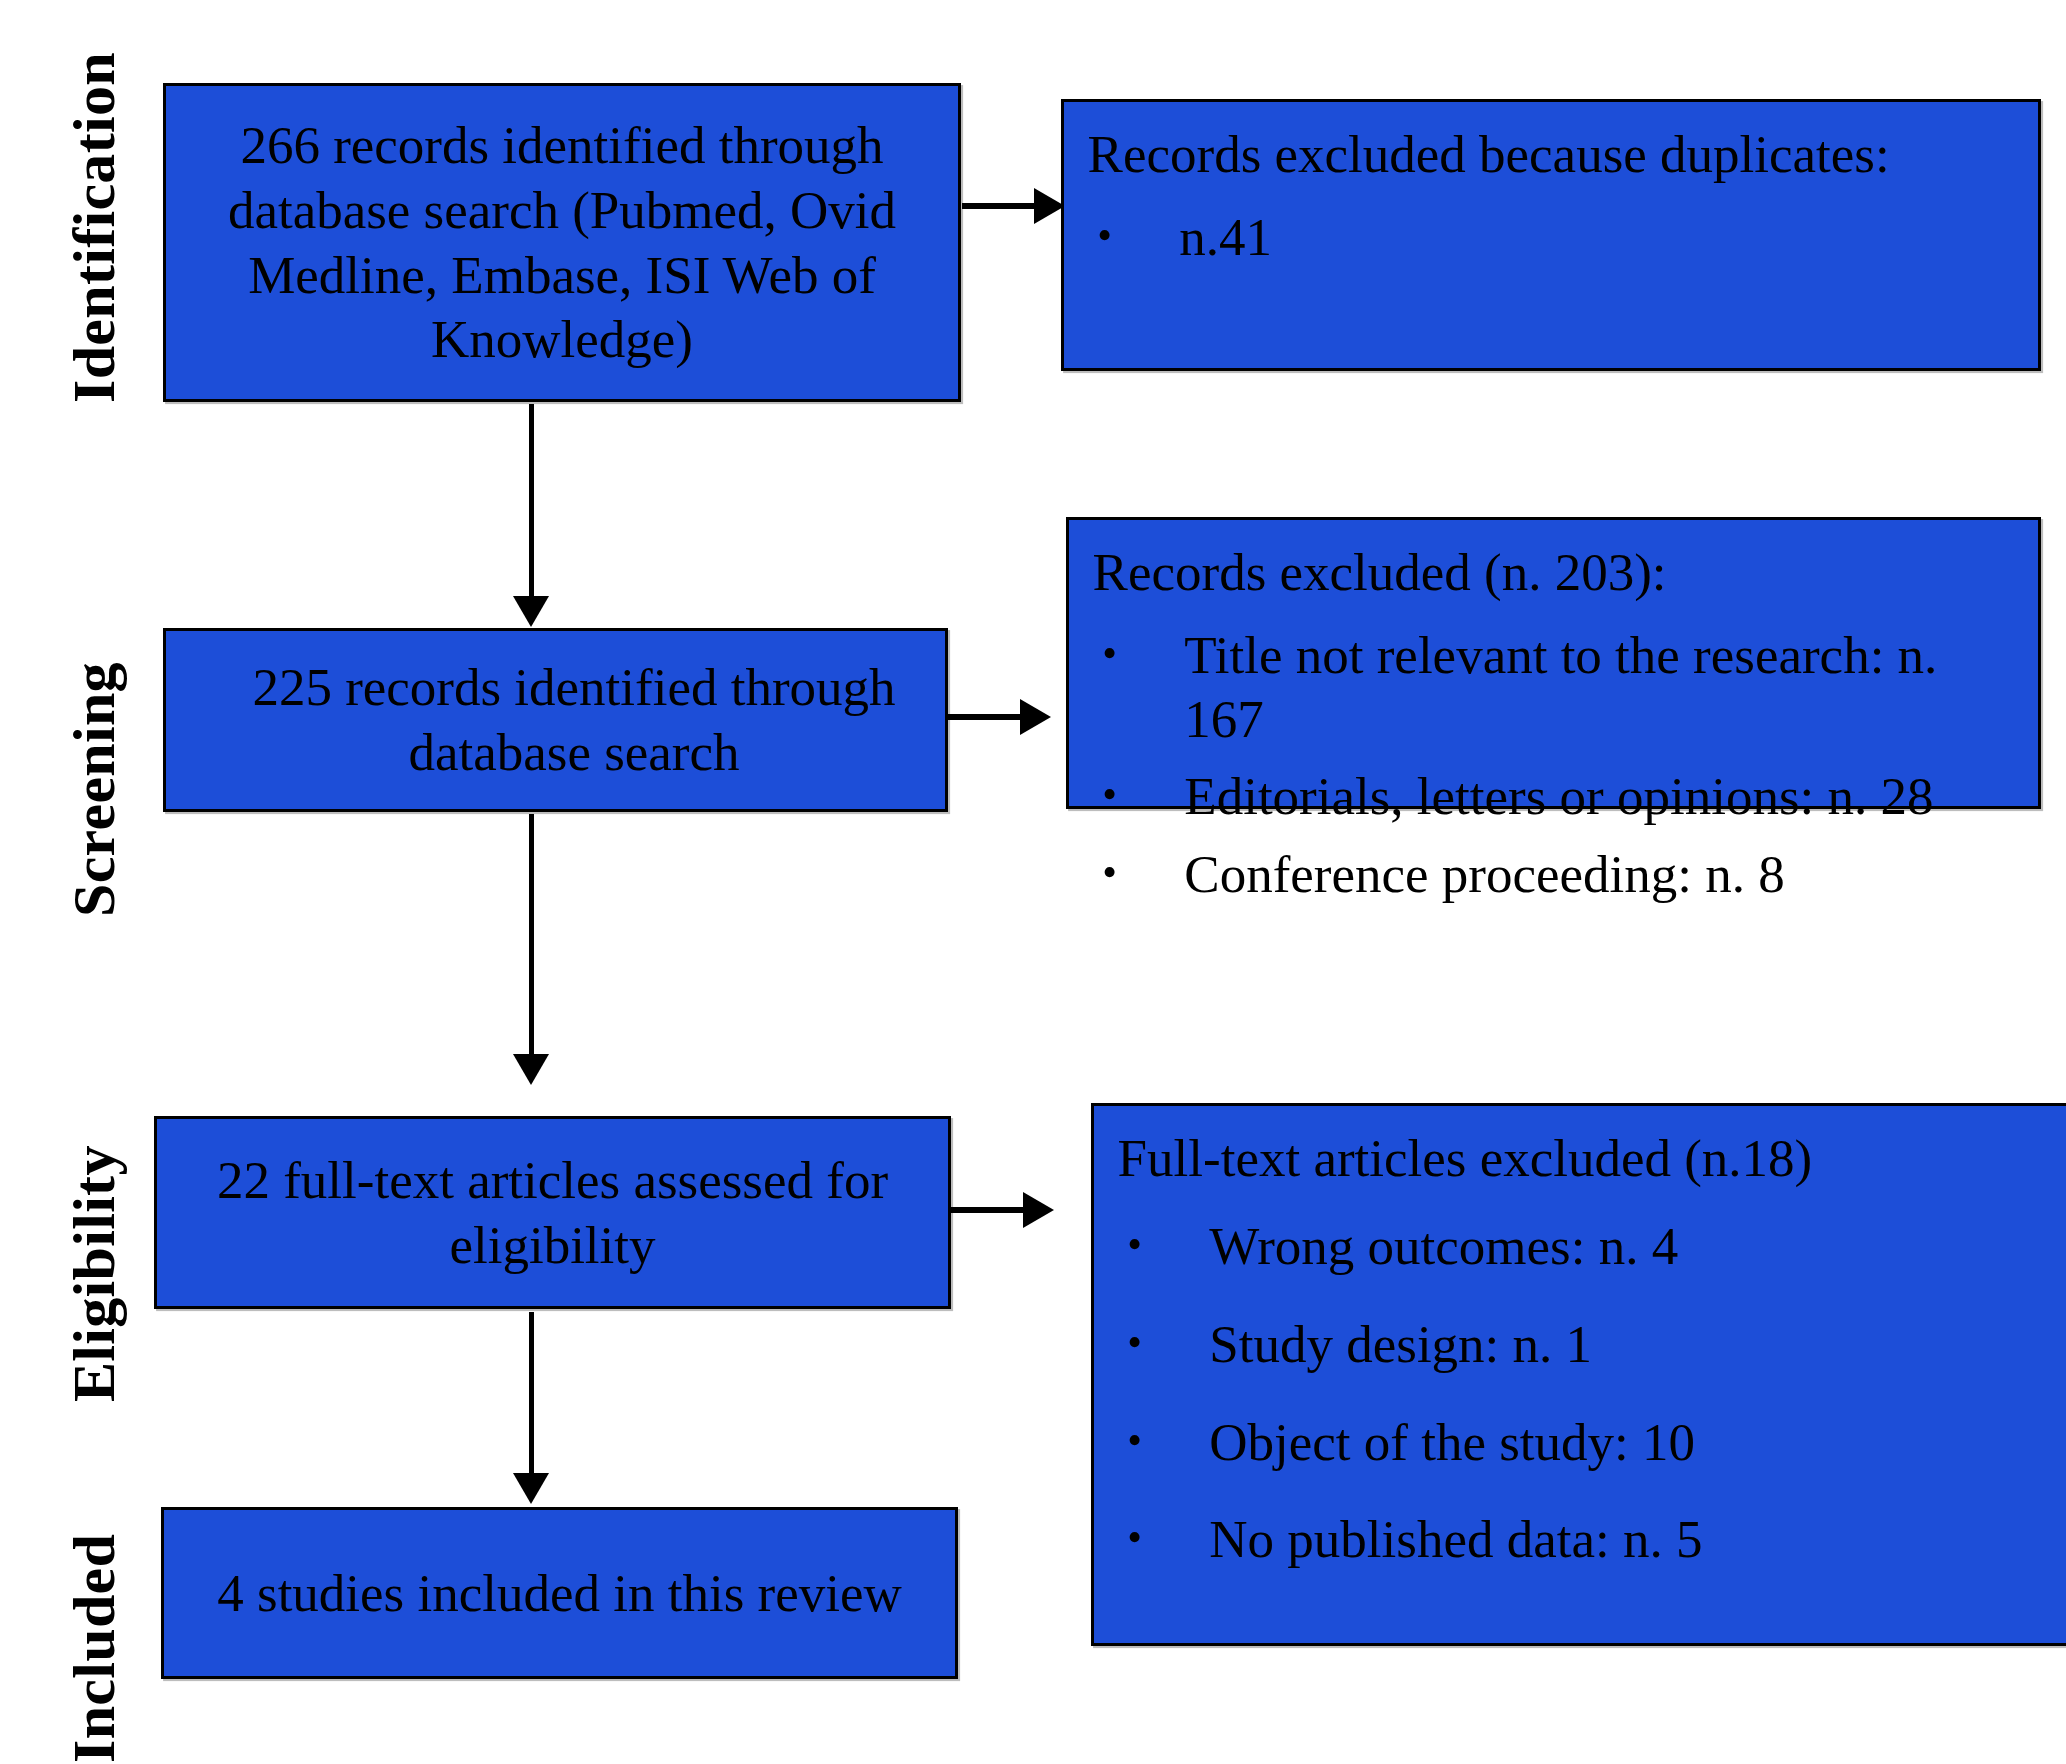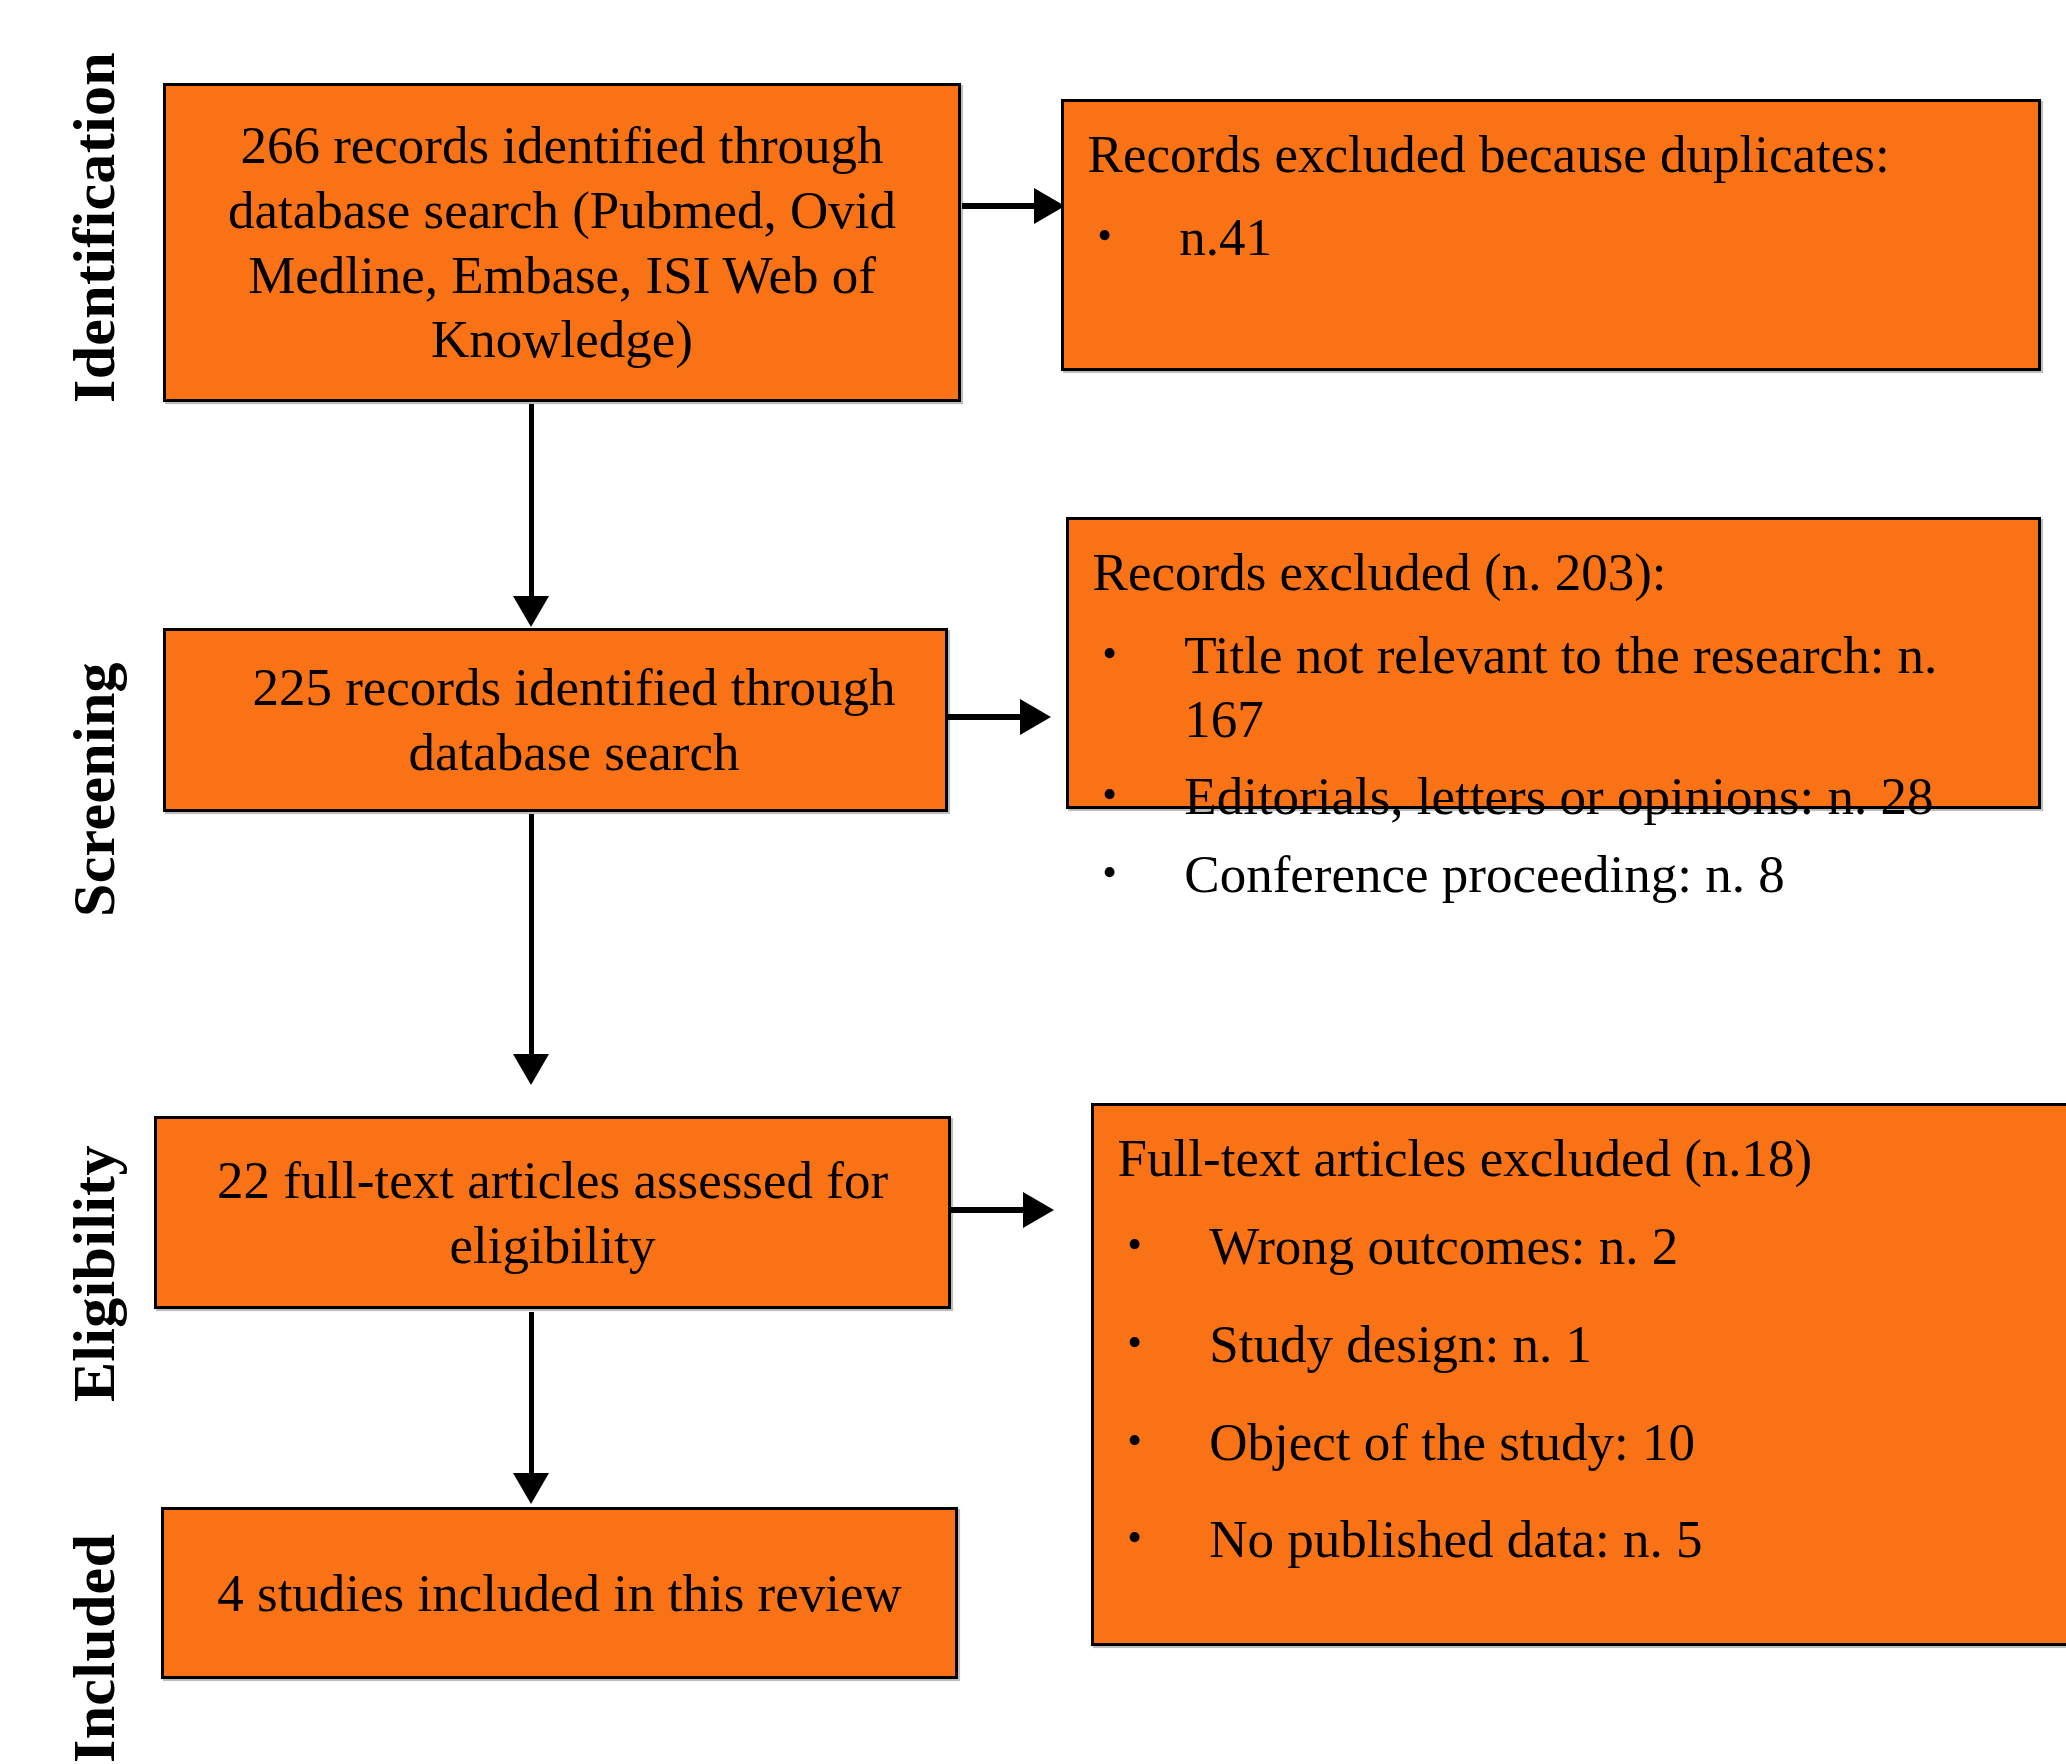--- a/index.html
+++ b/index.html
@@ -29,21 +29,21 @@
     white-space: nowrap;
     transform-origin: left bottom;
     transform: rotate(-90deg);
     color: #000000;
   }
 
   
   .flow-box {
     position: absolute;
     box-sizing: border-box;
-    background: #f97316;
+    background: #1d4ed8;
     border: 3.5px solid #000000;
     box-shadow: 2.1px 2.1px 0 0 #bdbdbd;
   }
   .box-centered {
     display: flex;
     align-items: center;
     justify-content: center;
     text-align: center;
   }
   .box-text {
@@ -178,21 +178,21 @@
   </div>
 
   <div class="h-line" style="left:951px; top:1207px; width:76px;"></div>
   <div class="arrow-right" style="left:1023px; top:1192px;"></div>
 
   <div class="flow-box panel-pad" style="left:1073px; top:1103px; width:986px; height:543px;margin-left:18px;">
     <div class="panel-heading">Full-text articles excluded (n.18)</div>
     <ul class="bullet-list" style="margin-top:23.6px;">
       <li class="bullet-row" style="margin-bottom:33px;">
         <span class="bullet-dot">•</span>
-        <span class="bullet-text">Wrong outcomes: n. 2</span>
+        <span class="bullet-text">Wrong outcomes: n. 4</span>
       </li>
       <li class="bullet-row" style="margin-bottom:33px;">
         <span class="bullet-dot">•</span>
         <span class="bullet-text">Study design: n. 1</span>
       </li>
       <li class="bullet-row" style="margin-bottom:33px;">
         <span class="bullet-dot">•</span>
         <span class="bullet-text">Object of the study: 10</span>
       </li>
       <li class="bullet-row">

